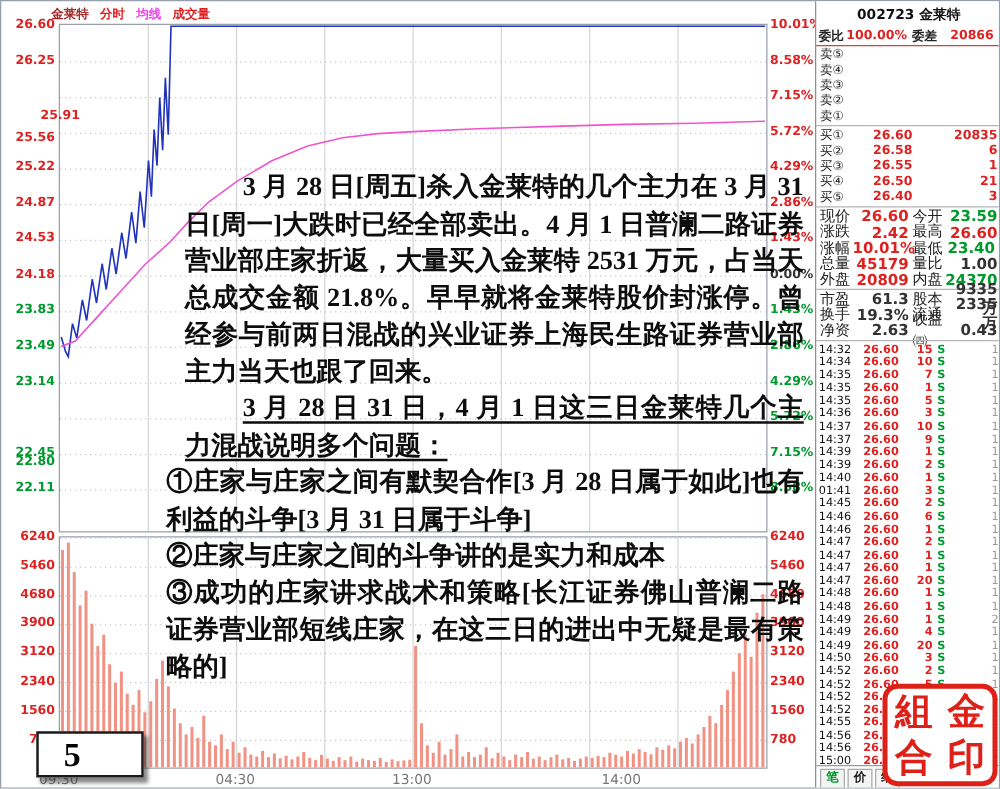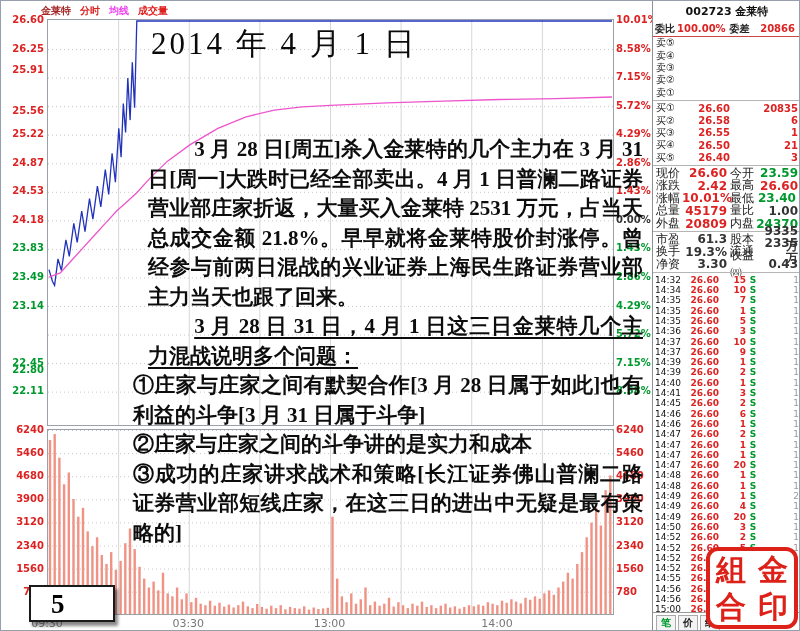--- a/index.html
+++ b/index.html
@@ -228,21 +228,21 @@
         <rect x="547.0" y="77.8" width="2.4" height="106.2" fill="#f09384"></rect>
         <rect x="551.7" y="95.5" width="2.4" height="88.5" fill="#f09384"></rect>
         <rect x="556.4" y="60.2" width="2.4" height="123.8" fill="#f09384"></rect>
         <rect x="561.1" y="45.4" width="2.4" height="138.6" fill="#f09384"></rect>
       </svg>
   </div>
 
   <div id="axes">
       <div class="axis-label axis-left" style="color: rgb(221, 34, 34); top: 13px;">26.60</div>
       <div class="axis-label axis-left" style="color: rgb(221, 34, 34); top: 41.55px;">26.25</div>
-      <div class="axis-label axis-left" style="color: rgb(221, 34, 34); top: 63px;">25.91</div>
+      <div class="axis-label axis-left" style="color: rgb(221, 34, 34); top: 86px; margin-left: 20px;">25.91</div>
       <div class="axis-label axis-left" style="color: rgb(221, 34, 34); top: 104px;">25.56</div>
       <div class="axis-label axis-left" style="color: rgb(221, 34, 34); top: 127.2px;">25.22</div>
       <div class="axis-label axis-left" style="color: rgb(221, 34, 34); top: 155.75px;">24.87</div>
       <div class="axis-label axis-left" style="color: rgb(221, 34, 34); top: 184.3px;">24.53</div>
       <div class="axis-label axis-left" style="color: rgb(221, 34, 34); top: 212.85px;">24.18</div>
       <div class="axis-label axis-left" style="color: rgb(0, 153, 46); top: 241.4px;">23.83</div>
       <div class="axis-label axis-left" style="color: rgb(0, 153, 46); top: 269.95px;">23.49</div>
       <div class="axis-label axis-left" style="color: rgb(0, 153, 46); top: 298.5px;">23.14</div>
       <div class="axis-label axis-left" style="color: rgb(0, 153, 46); top: 327.05px; margin-top: 36px;">22.80</div>
       <div class="axis-label axis-left" style="color: rgb(0, 153, 46); top: 355.6px;">22.45</div>
@@ -271,26 +271,25 @@
       <div class="axis-label axis-right" style="color: rgb(221, 34, 34); top: 492.3px;">3900</div>
       <div class="axis-label axis-left" style="color: rgb(221, 34, 34); top: 515.4px;">3120</div>
       <div class="axis-label axis-right" style="color: rgb(221, 34, 34); top: 515.4px;">3120</div>
       <div class="axis-label axis-left" style="color: rgb(221, 34, 34); top: 538.5px;">2340</div>
       <div class="axis-label axis-right" style="color: rgb(221, 34, 34); top: 538.5px;">2340</div>
       <div class="axis-label axis-left" style="color: rgb(221, 34, 34); top: 561.6px;">1560</div>
       <div class="axis-label axis-right" style="color: rgb(221, 34, 34); top: 561.6px;">1560</div>
       <div class="axis-label axis-left" style="color: rgb(221, 34, 34); top: 584.7px;">780</div>
       <div class="axis-label axis-right" style="color: rgb(221, 34, 34); top: 584.7px;">780</div>
       <div class="time-label" style="left: 29px;">09:30</div>
-      <div class="time-label" style="left: 170.25px;">03:30</div>
+      <div class="time-label" style="left: 170.25px;">04:30</div>
       <div class="time-label" style="left: 311.5px;">13:00</div>
       <div class="time-label" style="left: 479px;">14:00</div>
     </div>
 
-  <div class="date-title">2014 年 4 月 1 日</div>
 
   <div class="annotation" id="annotation">
       <p class="ind ">3 月 28 日[周五]杀入金莱特的几个主力在 3 月 31 日[周一]大跌时已经全部卖出。4 月 1 日普澜二路证券营业部庄家折返，大量买入金莱特 2531 万元，占当天总成交金额 21.8%。早早就将金莱特股价封涨停。曾经参与前两日混战的兴业证券上海民生路证券营业部主力当天也跟了回来。</p>
       <p class="ind ul">3 月 28 日 31 日，4 月 1 日这三日金莱特几个主力混战说明多个问题：</p>
       <p class="">①庄家与庄家之间有默契合作[3 月 28 日属于如此]也有利益的斗争[3 月 31 日属于斗争]</p>
       <p class="">②庄家与庄家之间的斗争讲的是实力和成本</p>
       <p class="">③成功的庄家讲求战术和策略[长江证券佛山普澜二路证券营业部短线庄家，在这三日的进出中无疑是最有策略的]</p>
     </div>
 
   <div class="page-box">5</div>
@@ -398,21 +397,21 @@
           <span class="sv2" style="color: rgb(51, 51, 51);">9335万</span>
         </div>
         <div class="stat-row">
           <span class="sl">换手</span>
           <span class="sv" style="color: rgb(51, 51, 51);">19.3%</span>
           <span class="sl">流通</span>
           <span class="sv2" style="color: rgb(51, 51, 51);">2335万</span>
         </div>
         <div class="stat-row">
           <span class="sl">净资</span>
-          <span class="sv" style="color: rgb(51, 51, 51);">3.30</span>
+          <span class="sv" style="color: rgb(51, 51, 51);">2.63</span>
           <span class="sl">收益㈣</span>
           <span class="sv2" style="color: rgb(51, 51, 51);">0.43</span>
         </div>
       </div>
     <div class="hdiv"></div>
     <div class="trades" id="trades">
         <div class="trade-row">
           <span class="tt">14:32</span>
           <span class="tp" style="color: rgb(221, 34, 34);">26.60</span>
           <span class="tv" style="color: rgb(221, 34, 34);">15</span>
@@ -483,21 +482,21 @@
           <span class="tn">1</span>
         </div>
         <div class="trade-row">
           <span class="tt">14:40</span>
           <span class="tp" style="color: rgb(221, 34, 34);">26.60</span>
           <span class="tv" style="color: rgb(221, 34, 34);">1</span>
           <span class="ts" style="color: rgb(0, 153, 46);">S</span>
           <span class="tn">1</span>
         </div>
         <div class="trade-row">
-          <span class="tt">14:41</span>
+          <span class="tt">01:41</span>
           <span class="tp" style="color: rgb(221, 34, 34);">26.60</span>
           <span class="tv" style="color: rgb(221, 34, 34);">3</span>
           <span class="ts" style="color: rgb(0, 153, 46);">S</span>
           <span class="tn">1</span>
         </div>
         <div class="trade-row">
           <span class="tt">14:45</span>
           <span class="tp" style="color: rgb(221, 34, 34);">26.60</span>
           <span class="tv" style="color: rgb(221, 34, 34);">2</span>
           <span class="ts" style="color: rgb(0, 153, 46);">S</span>

